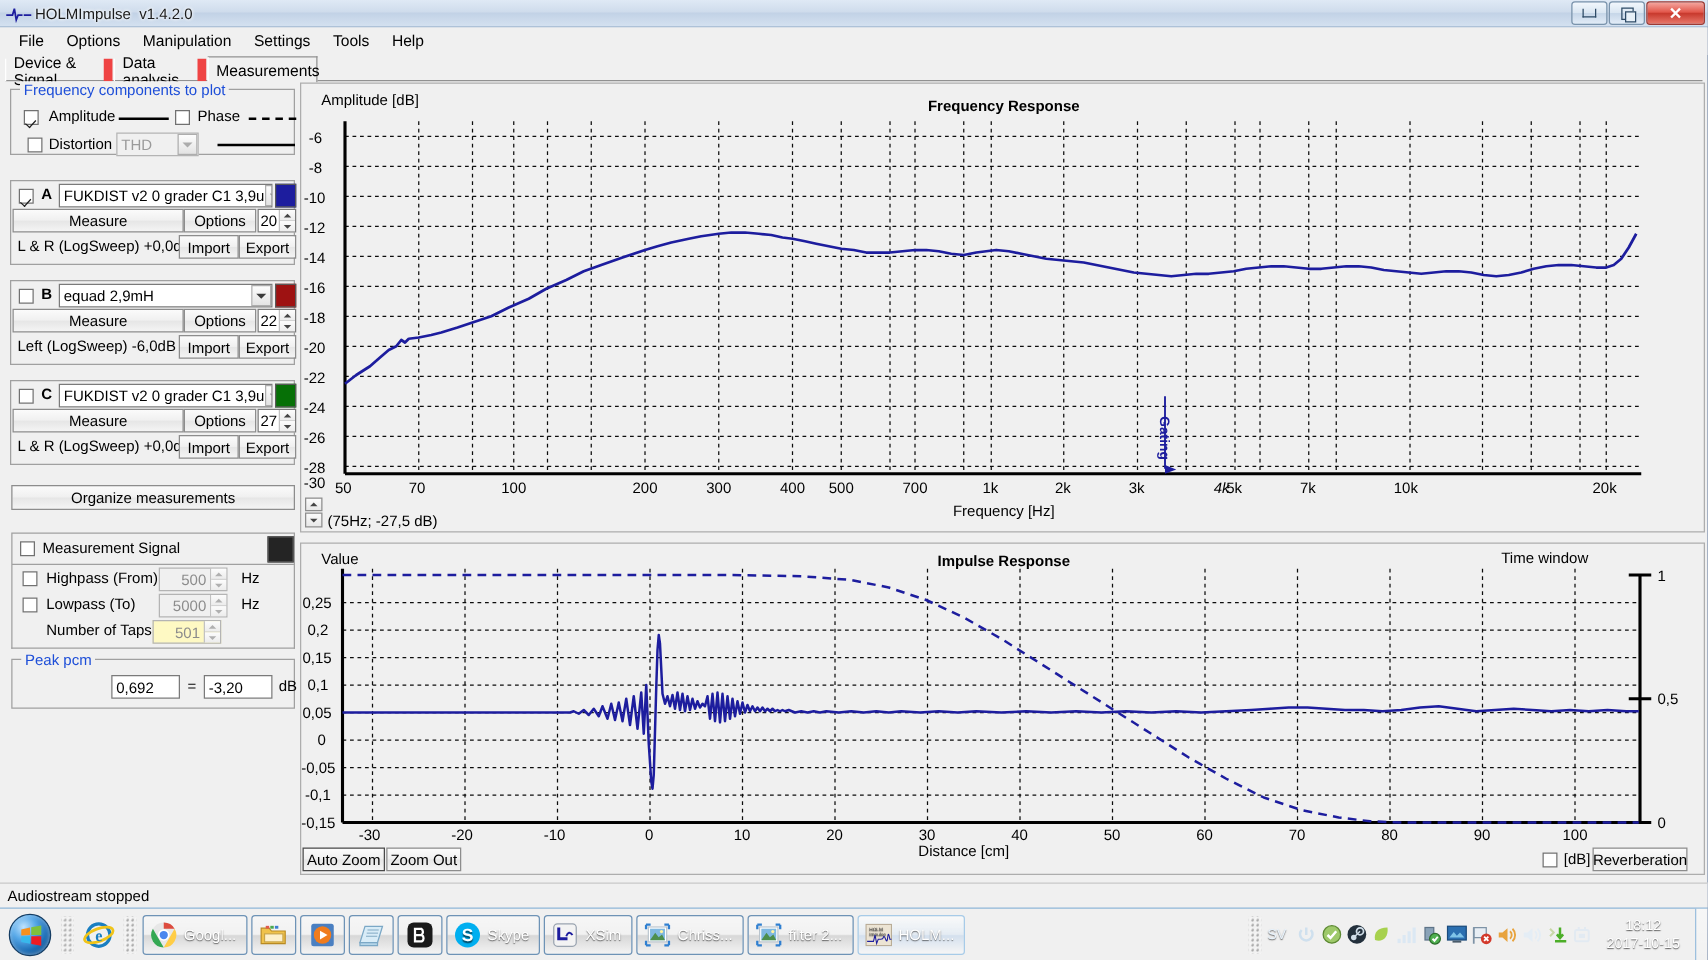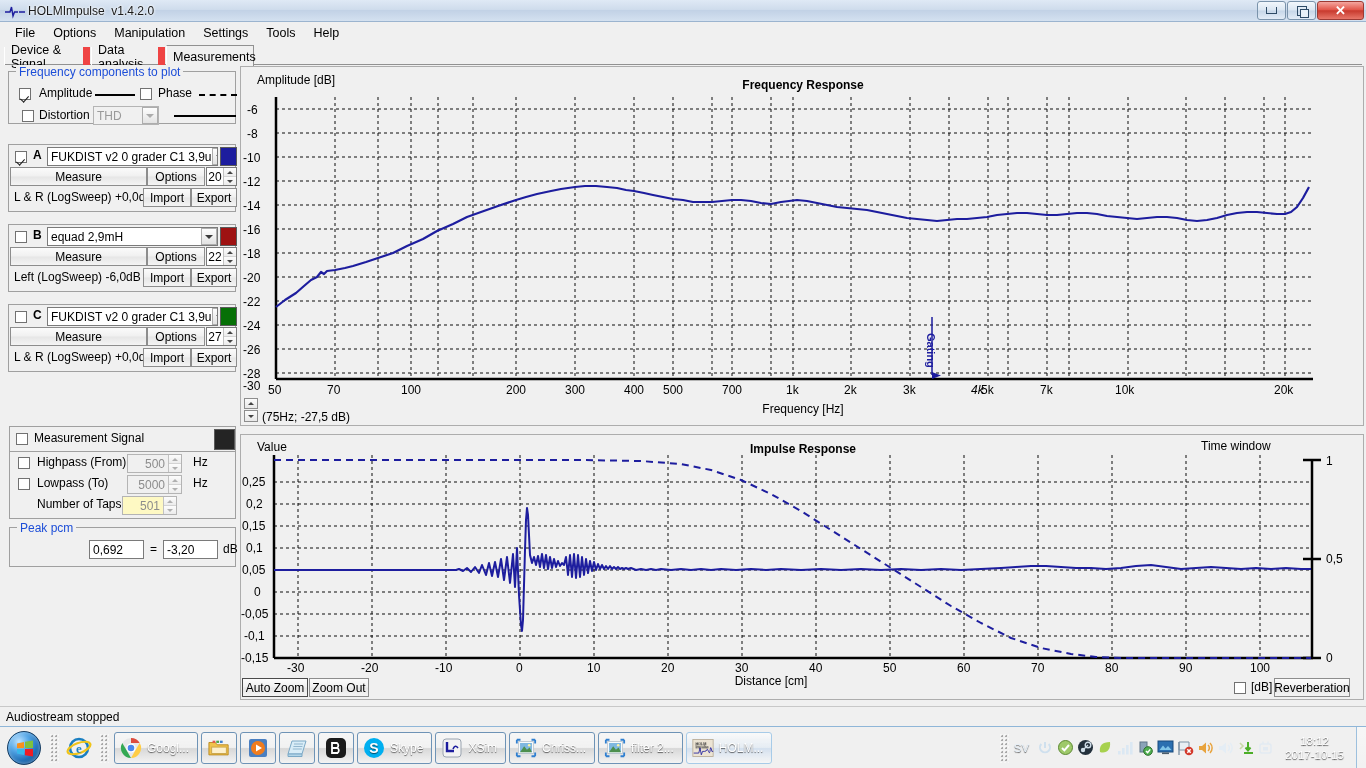--- a/index.html
+++ b/index.html
@@ -342,20 +342,21 @@
             <div>
               <i class="tri-d"></i>
             </div>
           </span>
       </div>
       <span class="statictext" style="position:absolute;left:5px;top:45px;">L &amp; R (LogSweep) +0,0dB</span>
       <div class="btn" style="position:absolute;left:134px;top:43px;width:48px;">Import</div>
       <div class="btn" style="position:absolute;left:182px;top:43px;width:46px;">Export</div>
     </div>
 
+    <div class="btn" style="position:absolute;left:5px;top:322px;width:227px;height:20px;">Organize measurements</div>
 
     <div class="groupbox" style="left:5px;top:360px;width:227px;height:26px;">
       <span class="chk" style="position:absolute;left:6px;top:6px;"></span>
       <span class="statictext" style="position:absolute;left:24px;top:4px;">Measurement Signal</span>
       <span class="swatch" style="position:absolute;left:204px;top:2px;width:21px;height:21px;background:#242424;"></span>
     </div>
 
     <div class="groupbox" style="left:5px;top:386px;width:227px;height:67px;border-top:none;">
       <span class="chk" style="position:absolute;left:8px;top:5px;"></span>
       <span class="statictext" style="position:absolute;left:27px;top:3px;">Highpass (From)</span>

